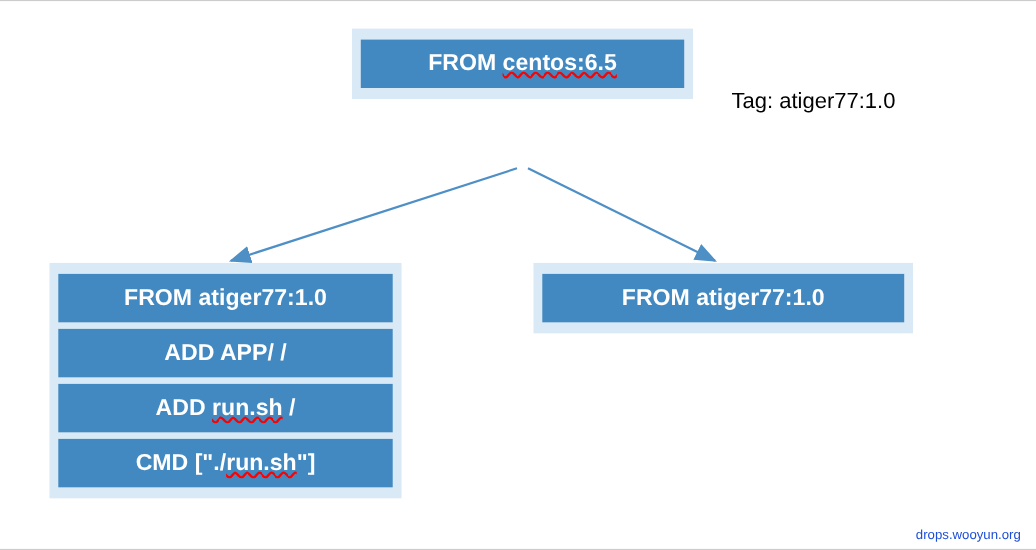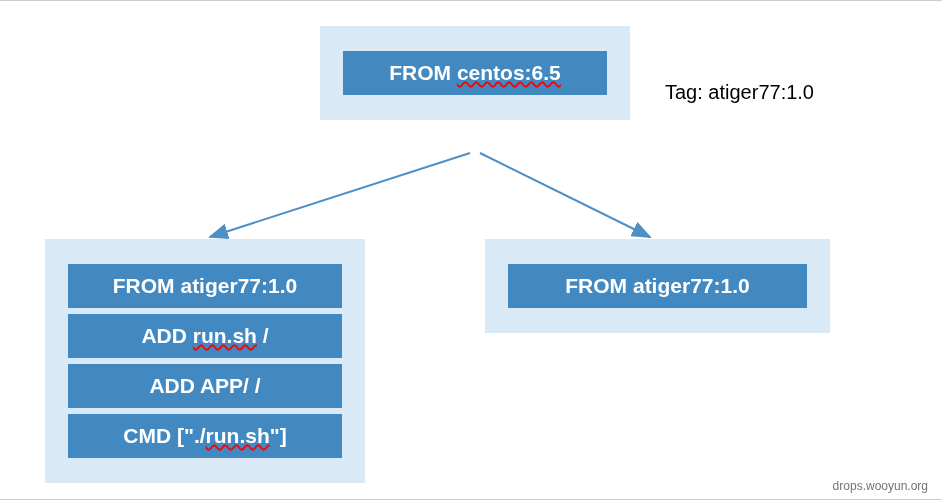--- a/index.html
+++ b/index.html
@@ -12,21 +12,21 @@
       height: 500px;
       background: #ffffff;
       position: relative;
       font-family: Arial, sans-serif;
       border-top: 1px solid #ccc;
       border-bottom: 1px solid #ccc;
     }
     .box {
       background: #d9e9f5;
       position: absolute;
-      padding: 19px;
+      padding: 4px;
     }
     .item {
       background: #4289c1;
       color: #ffffff;
       font-size: 21px;
       font-weight: bold;
       text-align: center;
       padding: 10px 8px;
       margin: 6px 4px;
     }
@@ -39,21 +39,21 @@
     .tag-label {
       position: absolute;
       font-size: 20px;
       color: #000000;
     }
     .watermark {
       position: absolute;
       right: 14px;
       bottom: 6px;
       font-size: 12px;
-      color: #737373;
+      color: #1d4ed8;
     }
     svg.arrows {
       position: absolute;
       top: 0;
       left: 0;
       pointer-events: none;
     }
   </style>
 </head>
 <body>
@@ -64,24 +64,24 @@
   </div>
 </div>
 
 <div class="tag-label" style="left:665px; top:80px;">Tag: atiger77:1.0</div>
 
 <div class="box" style="left:45px; top:238px; width:320px;">
   <div class="item">
     <span>FROM atiger77:1.0</span>
   </div>
   <div class="item">
-    <span>ADD </span><span class="squiggle">run.sh</span><span>  /</span>
+    <span>ADD APP/  /</span>
   </div>
   <div class="item">
-    <span>ADD APP/  /</span>
+    <span>ADD </span><span class="squiggle">run.sh</span><span>  /</span>
   </div>
   <div class="item">
     <span>CMD ["./</span><span class="squiggle">run.sh</span><span>"]</span>
   </div>
 </div>
 
 <div class="box" style="left:485px; top:238px; width:345px;">
   <div class="item">
     <span>FROM atiger77:1.0</span>
   </div>

